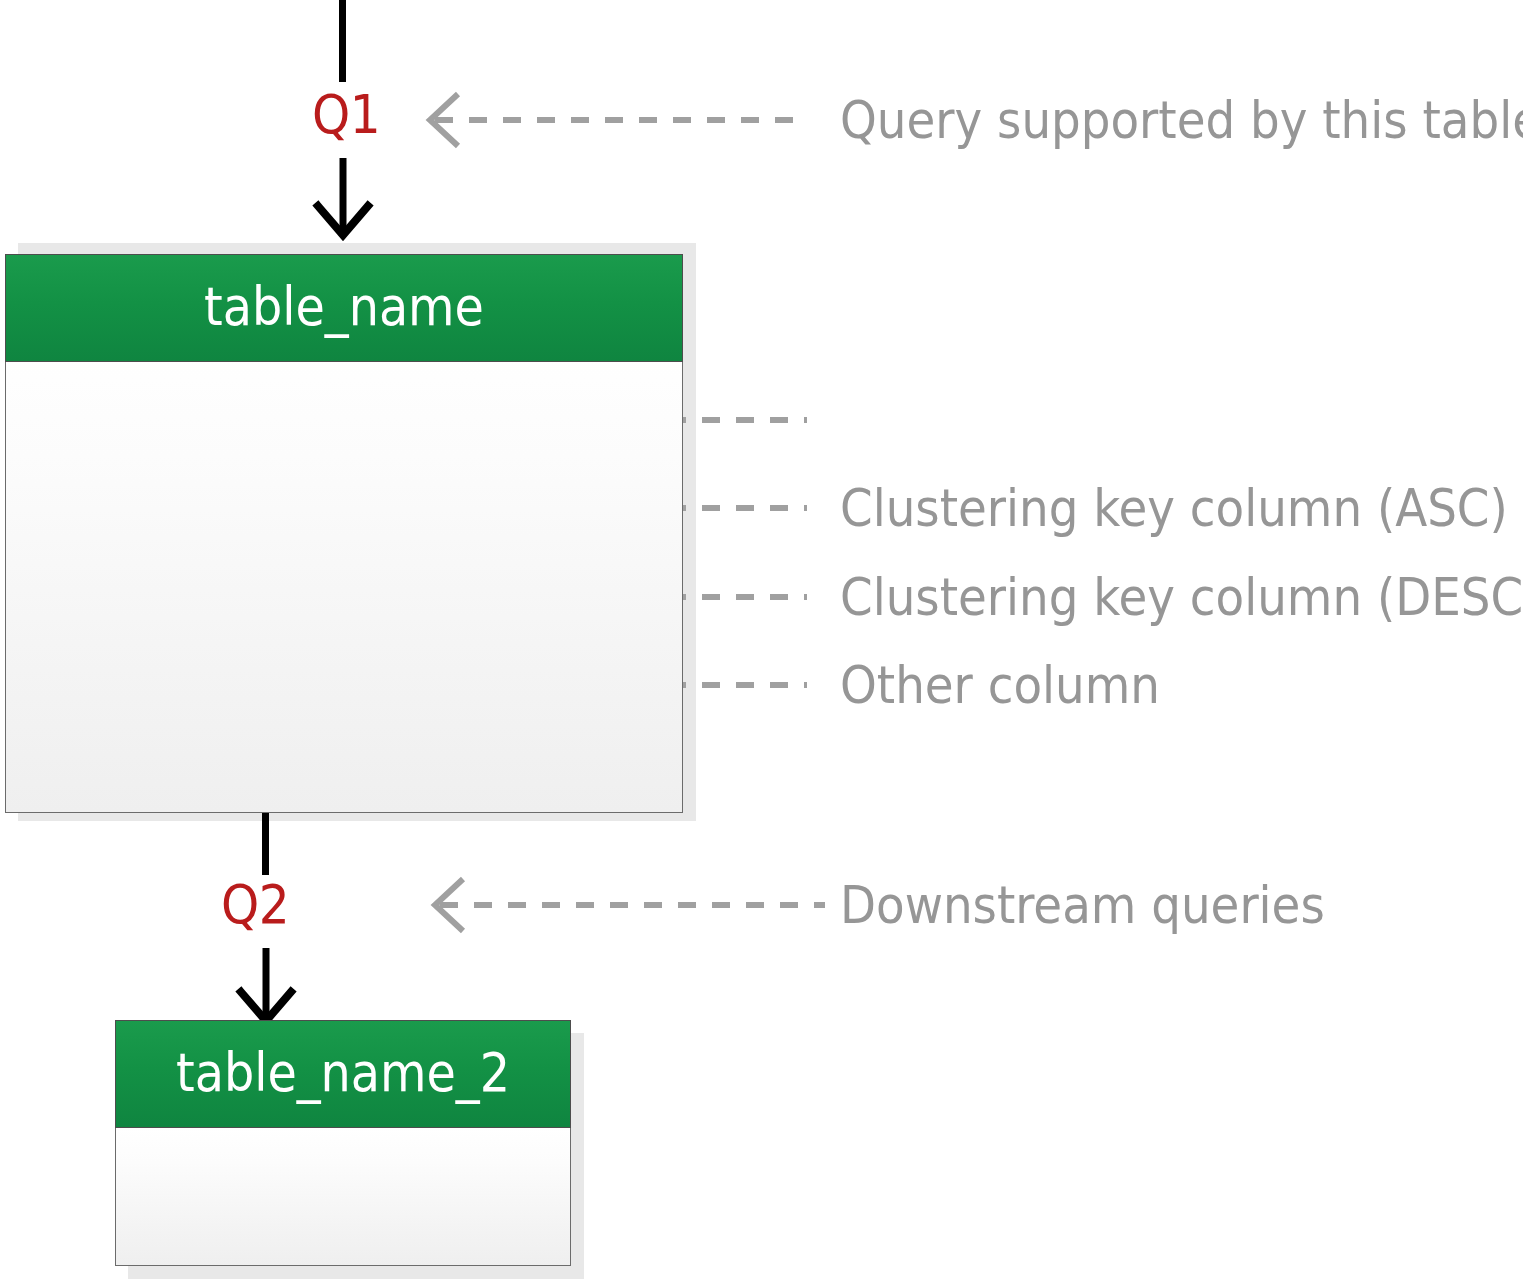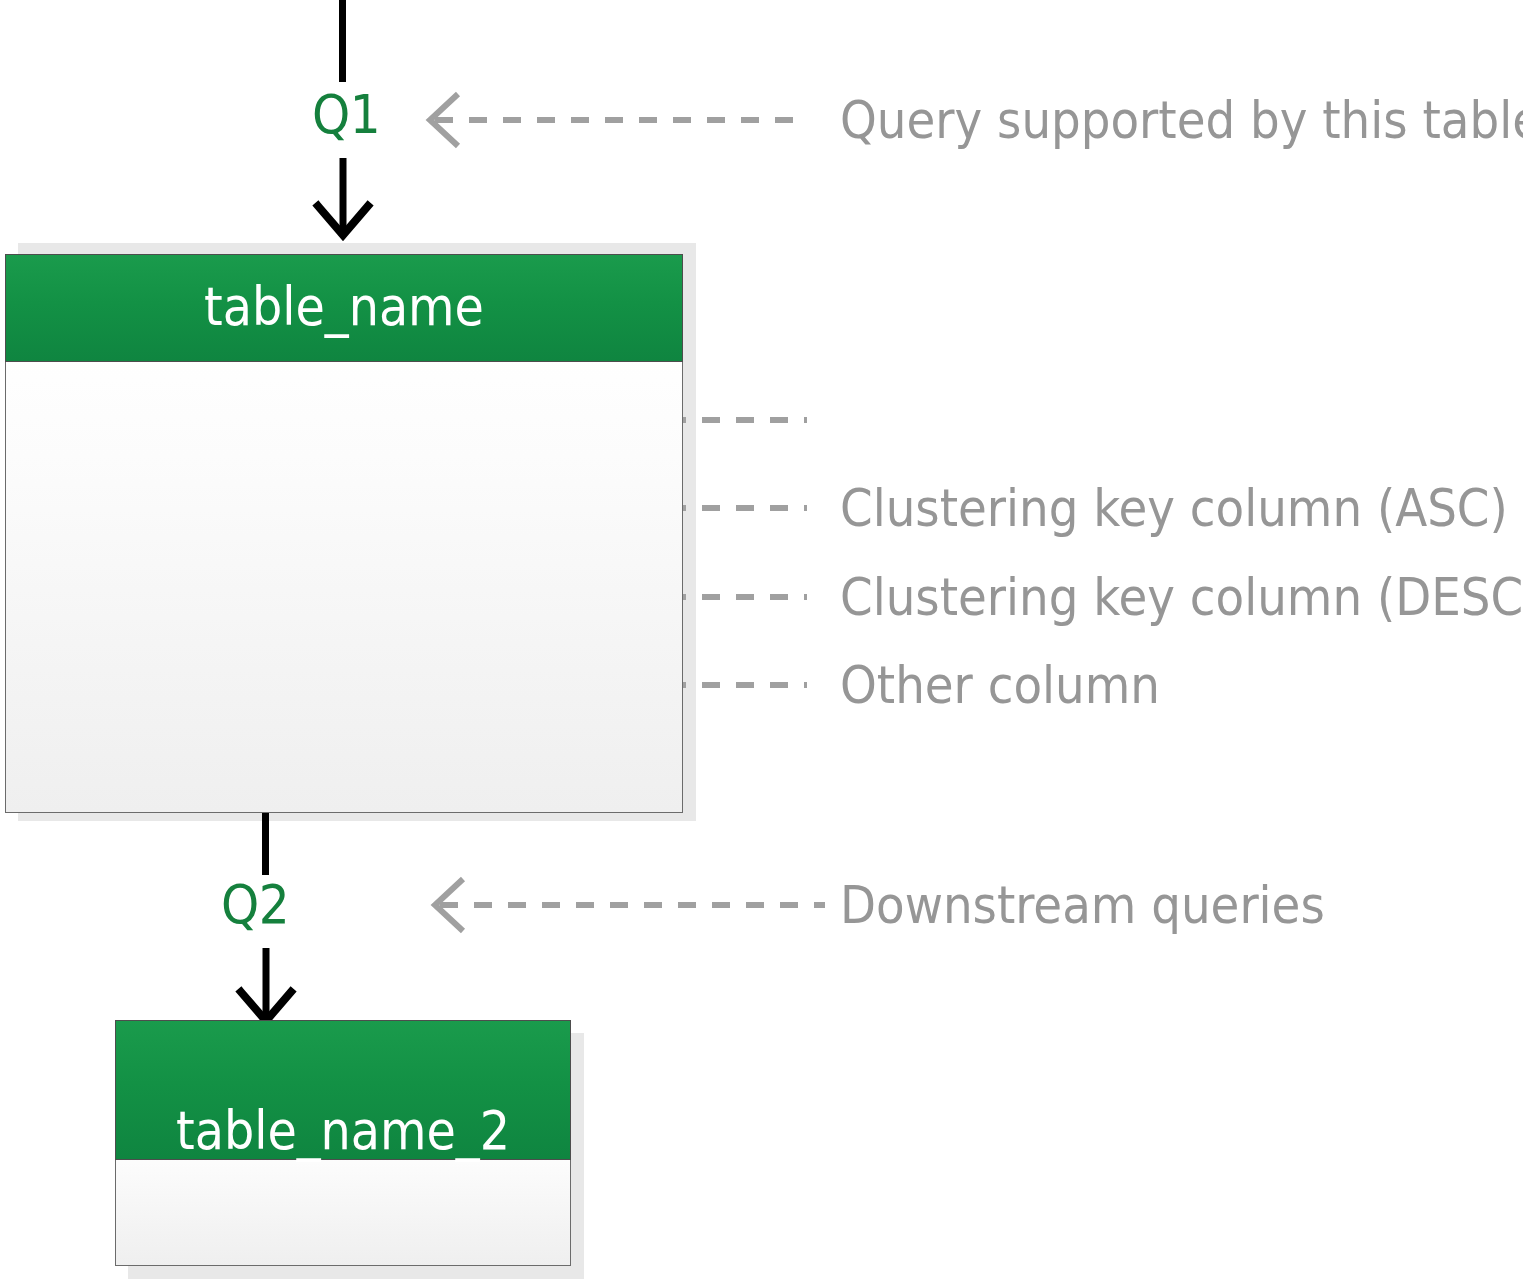--- a/index.html
+++ b/index.html
@@ -22,21 +22,21 @@
   .vline {
     position: absolute;
     background: #000000;
     width: 7px;
   }
   .arrow-svg { position: absolute; overflow: visible; }
 
   
   .qlabel {
     position: absolute;
-    color: #15803d;
+    color: #b91c1c;
     font-size: 54px;
     line-height: 1;
     letter-spacing: -0.5px;
     white-space: nowrap;
     font-family: "DejaVu Sans Condensed", "Liberation Sans Narrow", "Liberation Sans", sans-serif;
   }
   .table-shadow {
     position: absolute;
     background: #e8e8e8;
     z-index: 0;
@@ -182,21 +182,21 @@
   </svg>
 
   <svg class="dash-arrow" width="410" height="60" style="left:430px; top:875px;">
     <path d="M 33 4 L 5 30 L 33 56" fill="none" stroke="#a0a0a0" stroke-width="6" stroke-linejoin="miter"></path>
     <line x1="10" y1="30" x2="395" y2="30" stroke="#a0a0a0" stroke-width="6" stroke-dasharray="18,16"></line>
   </svg>
   <div class="annot-text" style="left:840px; top:905px;">Downstream queries</div>
 
   <div class="table-shadow" style="left:128px; top:1033px; width:456px; height:246px;"></div>
 
-  <div class="table-header" style="left:115px; top:1020px; width:456px; height:140px;align-items:flex-end;">
+  <div class="table-header" style="left:115px; top:1020px; width:456px; height:108px;">
     <span>table_name_2</span>
   </div>
 
   <div class="table-body" style="left:115px; top:1128px; width:456px; height:138px;">
   </div>
 
   <div class="col-row" style="top:1213px;">
     <div class="col-name" style="left:145px; font-size:50px;">…</div>
     <div class="col-key" style="left:313px;">K</div>
   </div>

